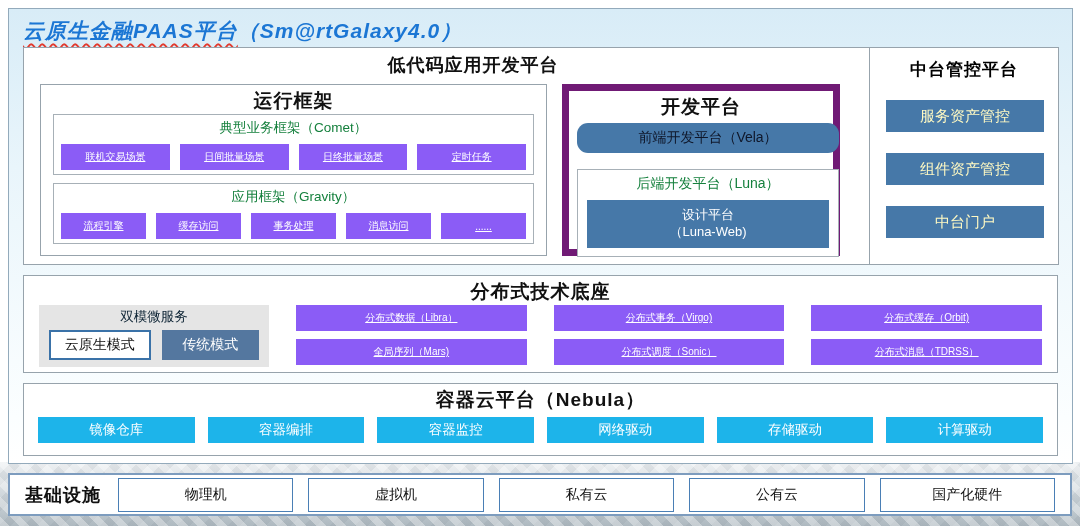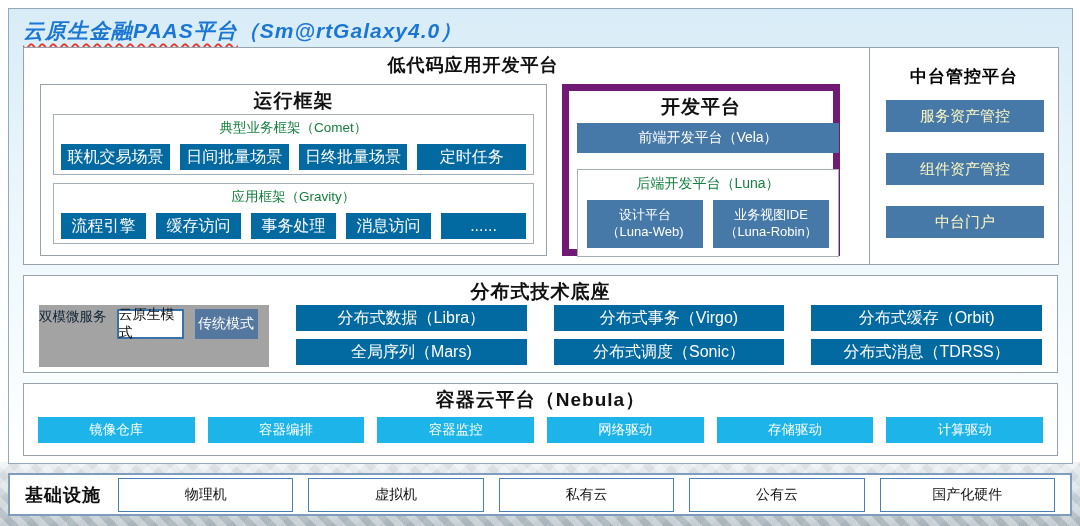--- a/index.html
+++ b/index.html
@@ -44,67 +44,67 @@
     padding-top:3px; letter-spacing:1px;
   }
   .inner-box {
     position:absolute; border:1px solid #a7b0b7; background:#ffffff;
   }
   .box-label {
     text-align:center; font-size:13.5px; color:#15803d; padding-top:4px;
   }
   .btn-row { position:absolute; display:flex; gap:10px; }
   .blue-btn {
-    flex:1; background:#0369a1; color:#ffffff; font-size:16px;
-    display:flex; align-items:center; justify-content:center;
-    height:26px; white-space:nowrap;
+    flex:1; background:#8b5cf6; color:#ffffff; font-size:10px;
+    display:flex; align-items:center; justify-content:center;
+    height:26px; white-space:nowrap;text-decoration:underline;
   }
   .cyan-btn {
     flex:1; background:#1db4ea; color:#ffffff; font-size:13.5px;
     display:flex; align-items:center; justify-content:center;
     height:26px; white-space:nowrap;
   }
   
   .low-code { left:14px; top:38px; width:900px; height:218px; }
   .runtime { position:absolute; left:16px; top:36px; width:507px; height:172px; border:1px solid #97a3ac; background:#fff; }
   .dev { position:absolute; left:538px; top:36px; width:278px; height:172px; border:7px solid #701a75; background:#fff; }
   .comet-box { left:12px; top:29px; width:481px; height:61px; }
   .gravity-box { left:12px; top:98px; width:481px; height:61px; }
   .frame-btn-row { left:7px; right:7px; top:29px; height:26px; }
   .vela-btn {
     position:absolute; left:8px; top:32px; width:262px; height:30px;
-    background:#4678a8; color:#ffffff; font-size:14px;
-    display:flex; align-items:center; justify-content:center;
+    background:#4678a8; color:#0f172a; font-size:14px;
+    display:flex; align-items:center; justify-content:center;border-radius:11px;
   }
   .luna-box { left:8px; top:78px; width:262px; height:88px; }
   .luna-label { font-size:14px; padding-top:5px; }
   .luna-row { left:9px; right:9px; top:30px; height:48px; }
   .luna-btn {
     flex:1; background:#4678a8; color:#fff; font-size:13px; line-height:1.3;
     display:flex; flex-direction:column; align-items:center; justify-content:center;
     text-align:center;
   }
   
   .mid { left:860px; top:38px; width:190px; height:218px; }
-  .mid-h { font-size:17px; font-weight:bold; text-align:center; padding-top:17px; letter-spacing:1px; }
+  .mid-h { font-size:17px; font-weight:bold; text-align:center; padding-top:10px; letter-spacing:1px; }
   .mid-btn {
     position:absolute; left:16px; width:158px; height:32px;
     background:#4678a8; color:#fef9c3; font-size:15px;
     display:flex; align-items:center; justify-content:center;
   }
   
   .dist { left:14px; top:266px; width:1035px; height:98px; }
   .dist-grid {
     position:absolute; left:15px; right:15px; top:29px; bottom:6px;
     display:grid; grid-template-columns:230px 1fr 1fr 1fr;
     grid-auto-rows:26px; column-gap:27px; row-gap:8px;
   }
   .dual-mode {
-    grid-row:1/3; background:#a3a3a3; height:62px;
-    display:flex; flex-direction:row;
+    grid-row:1/3; background:#e5e5e5; height:62px;
+    display:flex; flex-direction:column;
   }
   .dual-label { text-align:center; color:#0b2233; font-size:13.5px; padding-top:3px; }
   .dual-btns { display:flex; gap:11px; padding:4px 10px 0 10px; }
   .mode-native {
     flex:1; background:#ffffff; border:2px solid #3a72a8; color:#111;
     font-size:14px; height:30px; display:flex; align-items:center; justify-content:center;
   }
   .mode-legacy {
     flex:1; background:#54779f; color:#fff; font-size:14px; height:30px;
     display:flex; align-items:center; justify-content:center;
@@ -166,24 +166,20 @@
     <div class="dev">
       <div class="panel-h2">开发平台</div>
       <div class="vela-btn">前端开发平台（Vela）</div>
       <div class="inner-box luna-box">
         <div class="box-label luna-label">后端开发平台（Luna）</div>
         <div class="btn-row luna-row">
           <div class="luna-btn">
             <span>设计平台</span>
             <span>（Luna-Web)</span>
           </div>
-          <div class="luna-btn">
-            <span>业务视图IDE</span>
-            <span>（Luna-Robin）</span>
-          </div>
         </div>
       </div>
     </div>
   </div>
 
   <div class="panel mid">
     <div class="mid-h">中台管控平台</div>
     <div class="mid-btn" style="top:52px;">服务资产管控</div>
     <div class="mid-btn" style="top:105px;">组件资产管控</div>
     <div class="mid-btn" style="top:158px;">中台门户</div>

